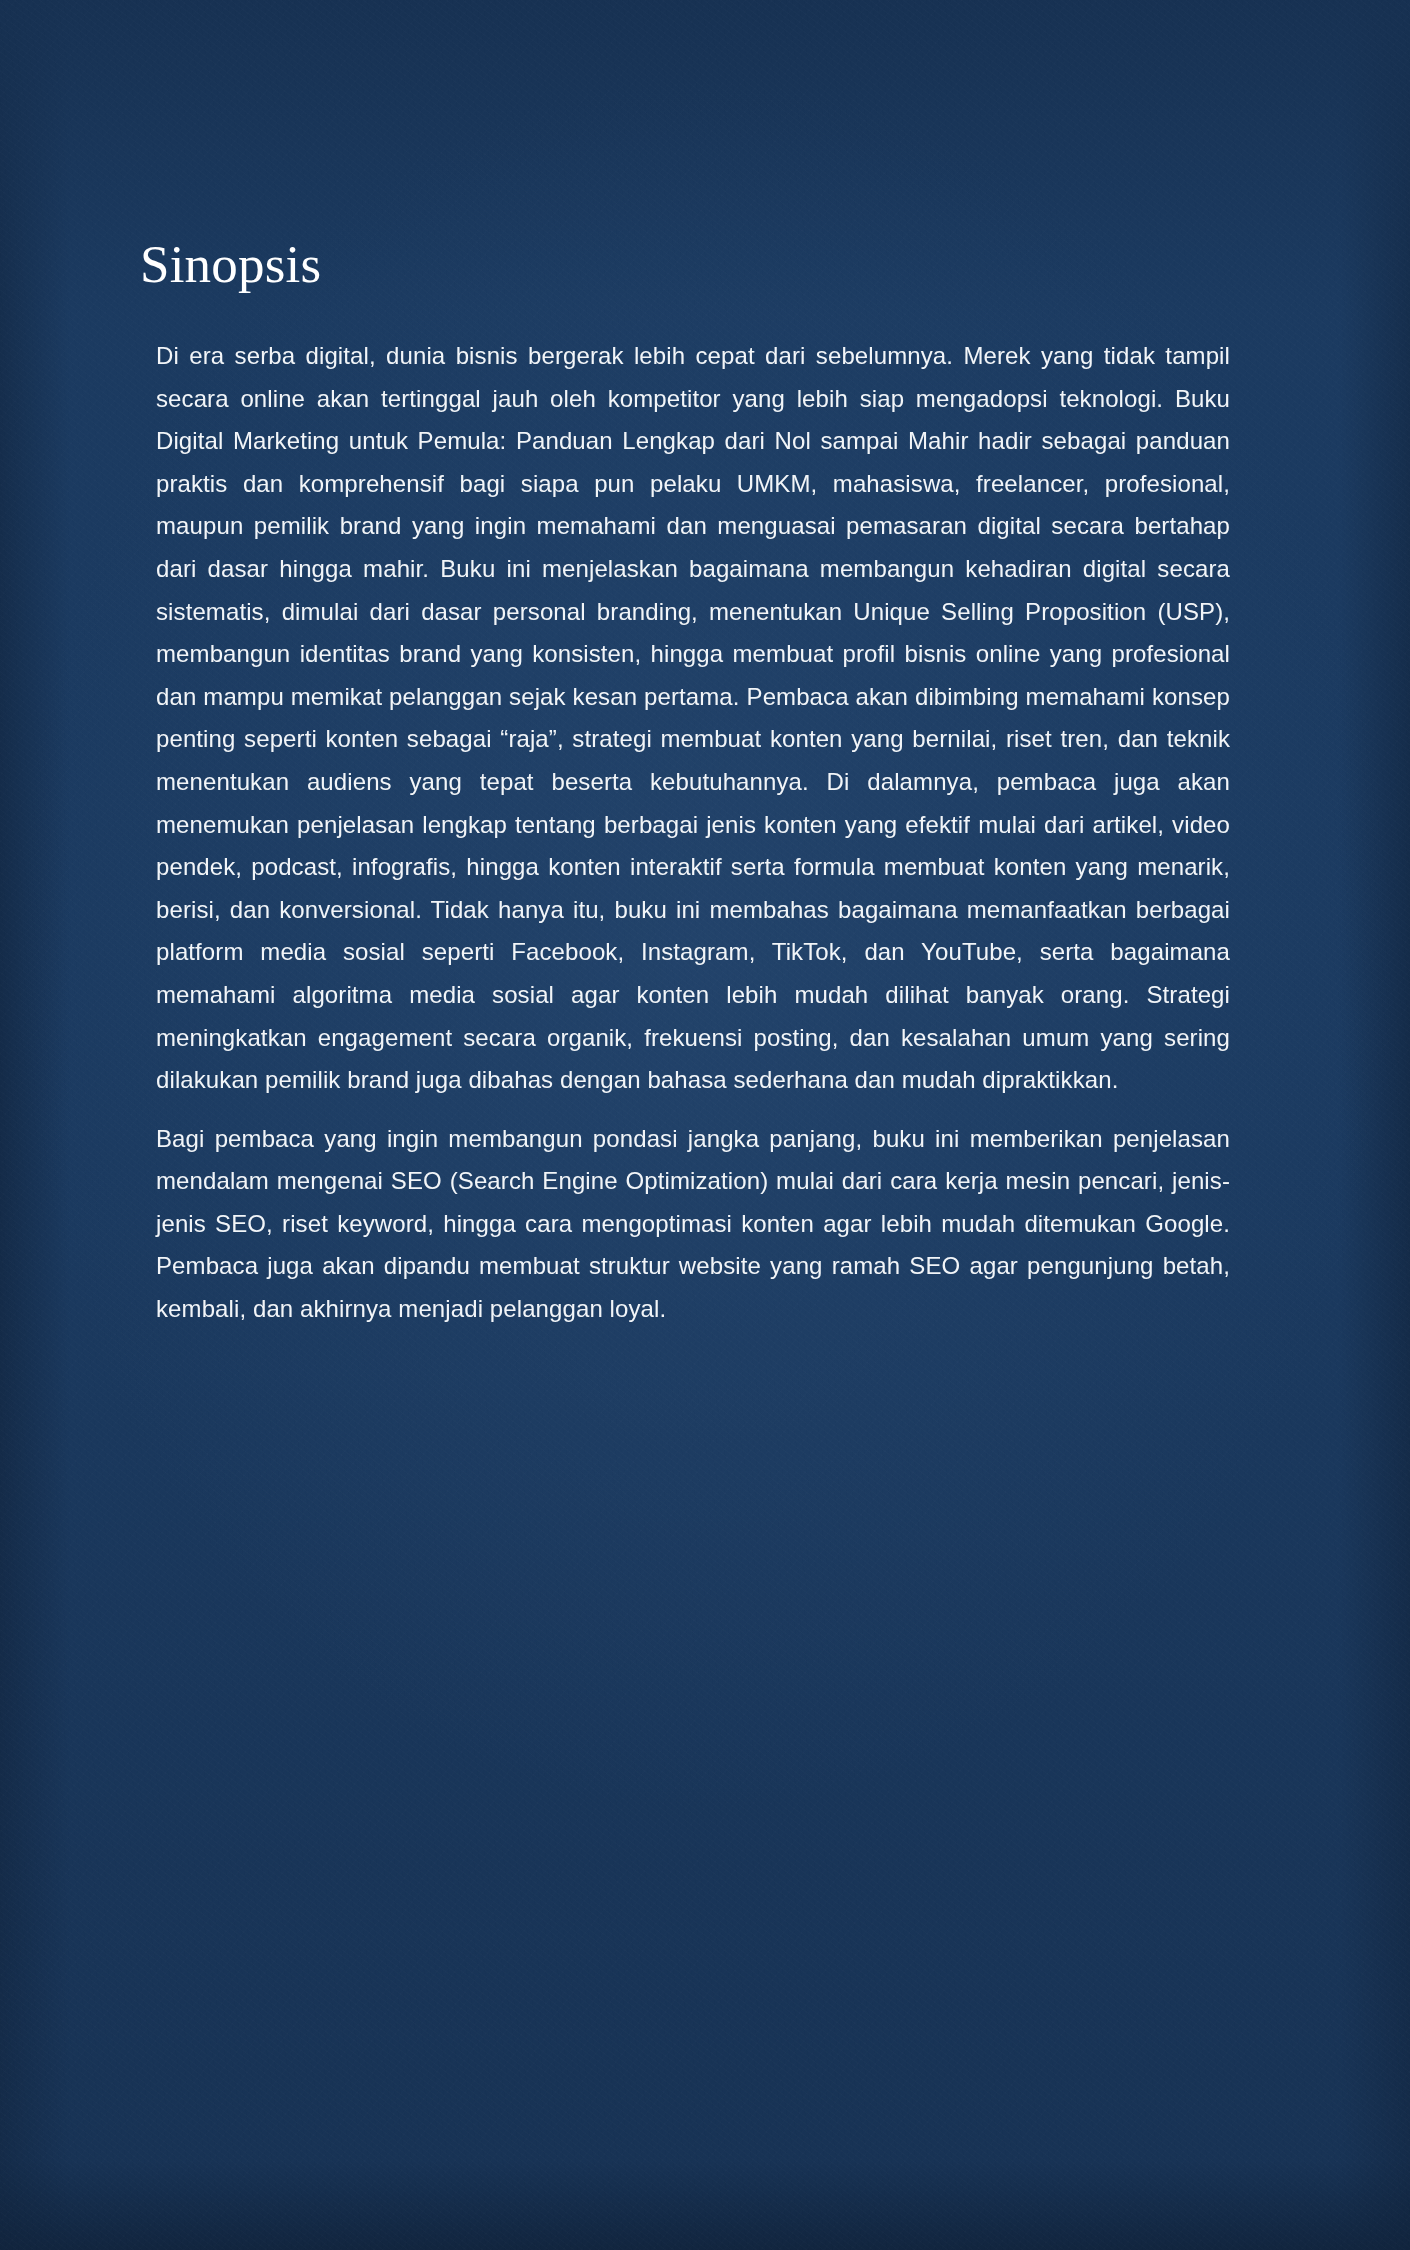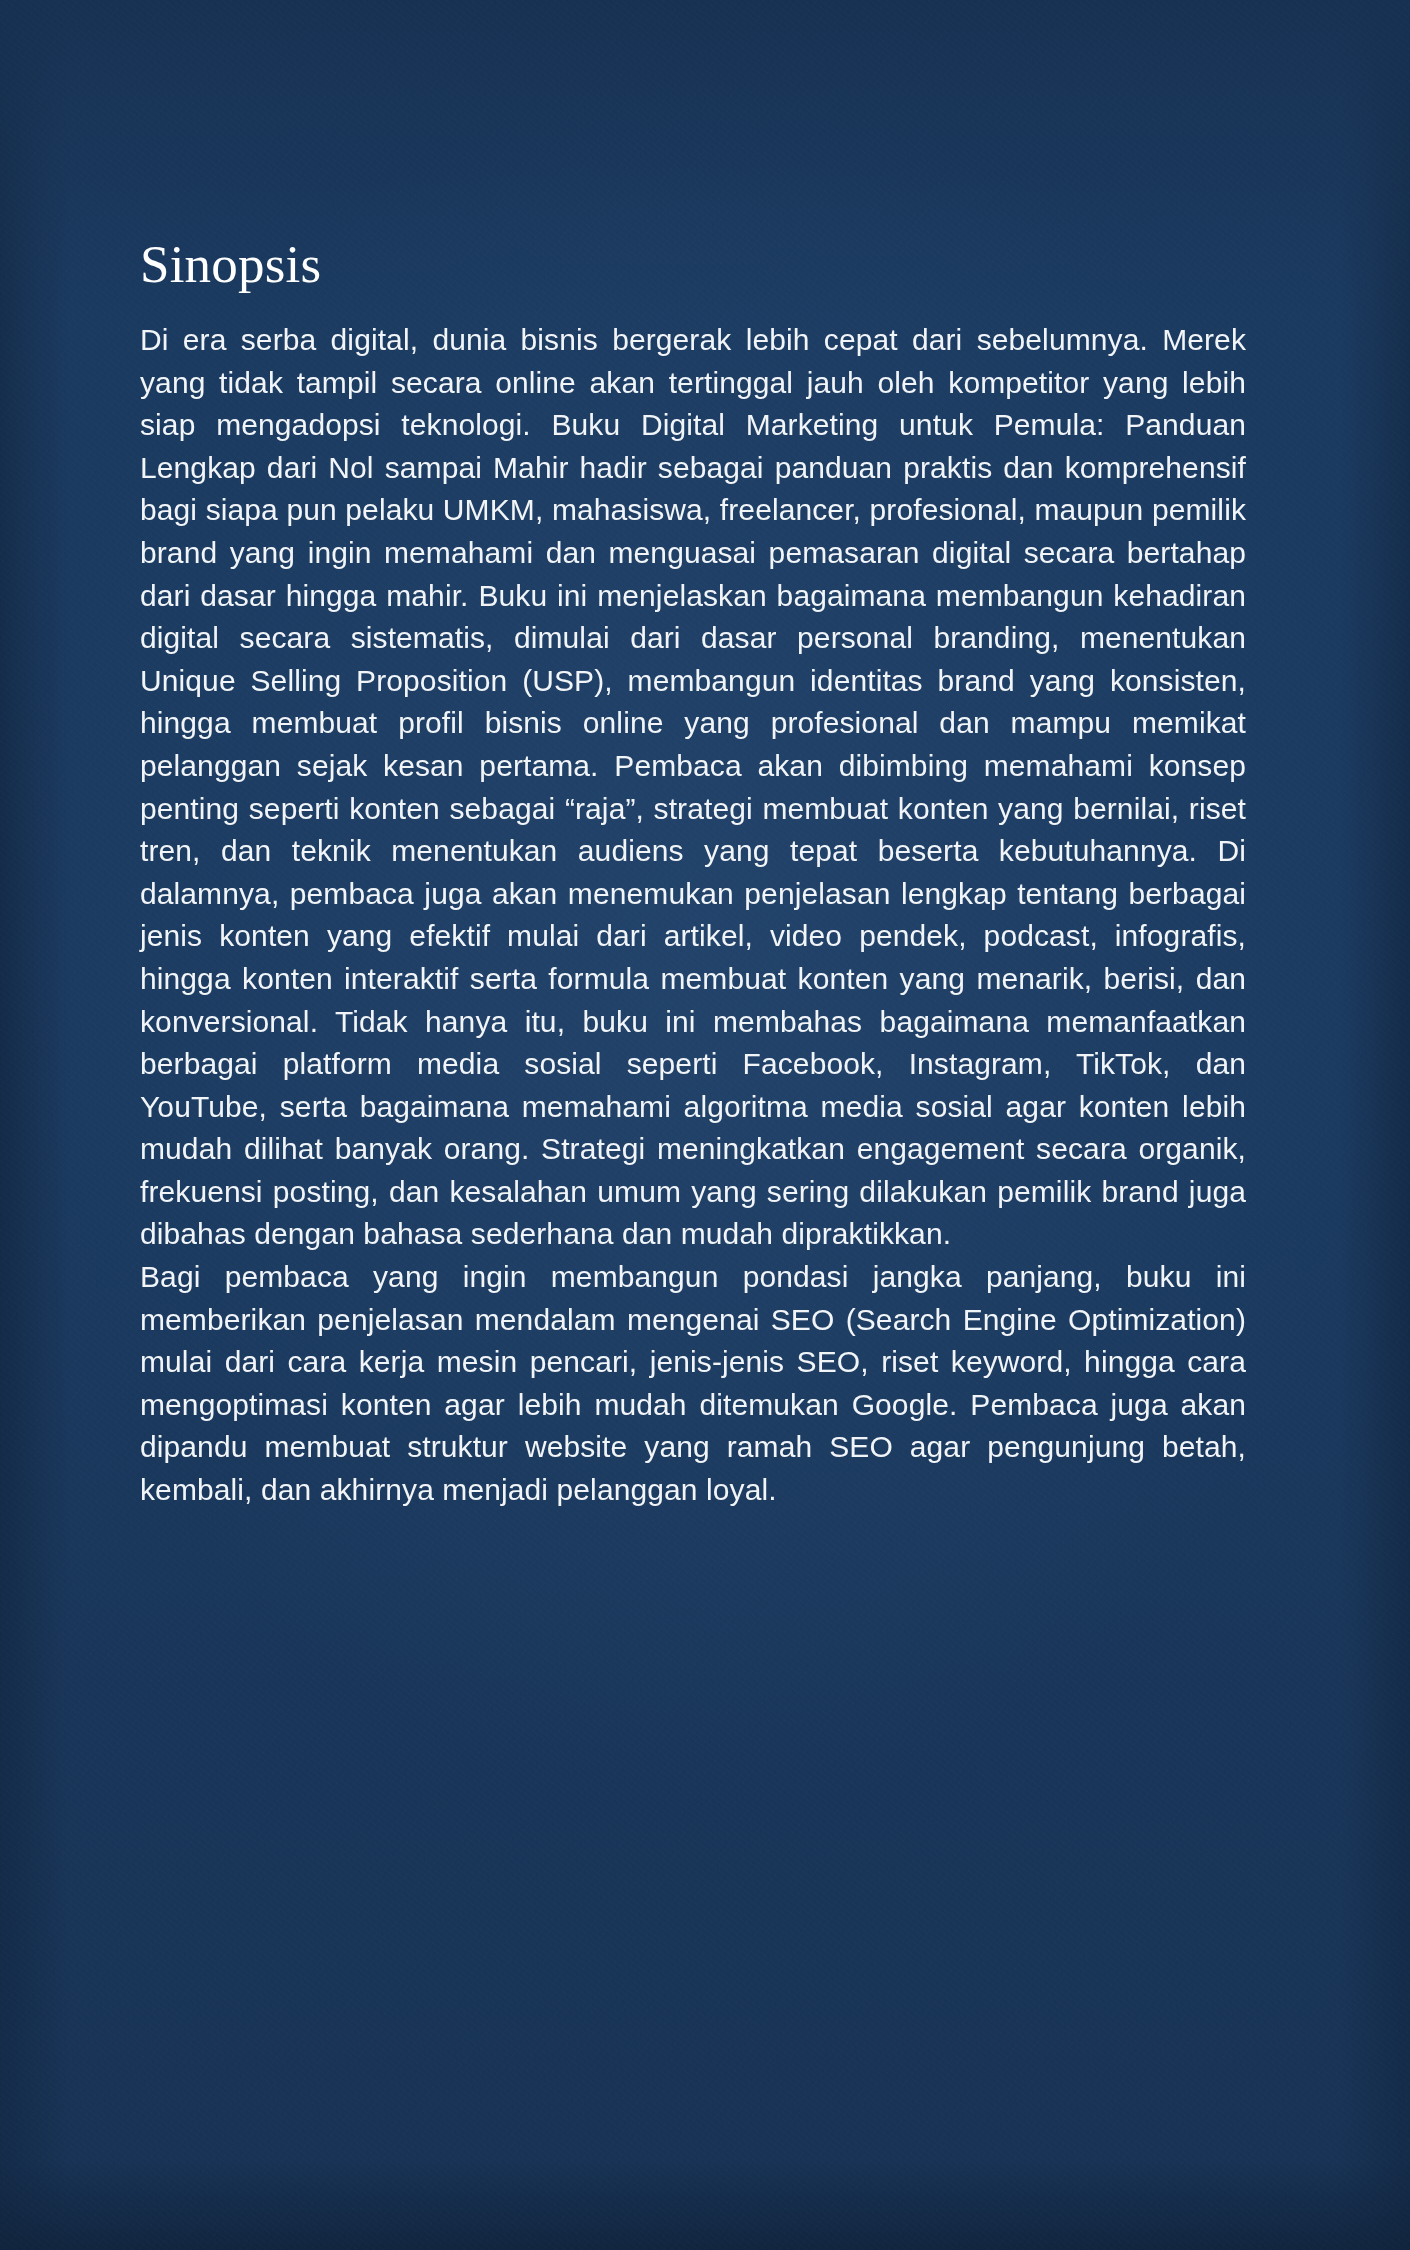--- a/index.html
+++ b/index.html
@@ -53,23 +53,23 @@
     margin: 0;
     padding-top: 238px;
   }
 
   .synopsis-body {
     margin: 0;
     padding-top: 28px;
   }
 
   .synopsis-body p {
-    margin: 0;
+    margin: 16px;
     color: #f2f5f8;
-    font-size: 30px;
+    font-size: 24px;
     line-height: 42.6px;
     text-align: justify;
     text-justify: inter-word;
     font-weight: 300;
     letter-spacing: 0.1px;
   }
   .synopsis-body p:last-child {
     text-align: justify;
   }
 

